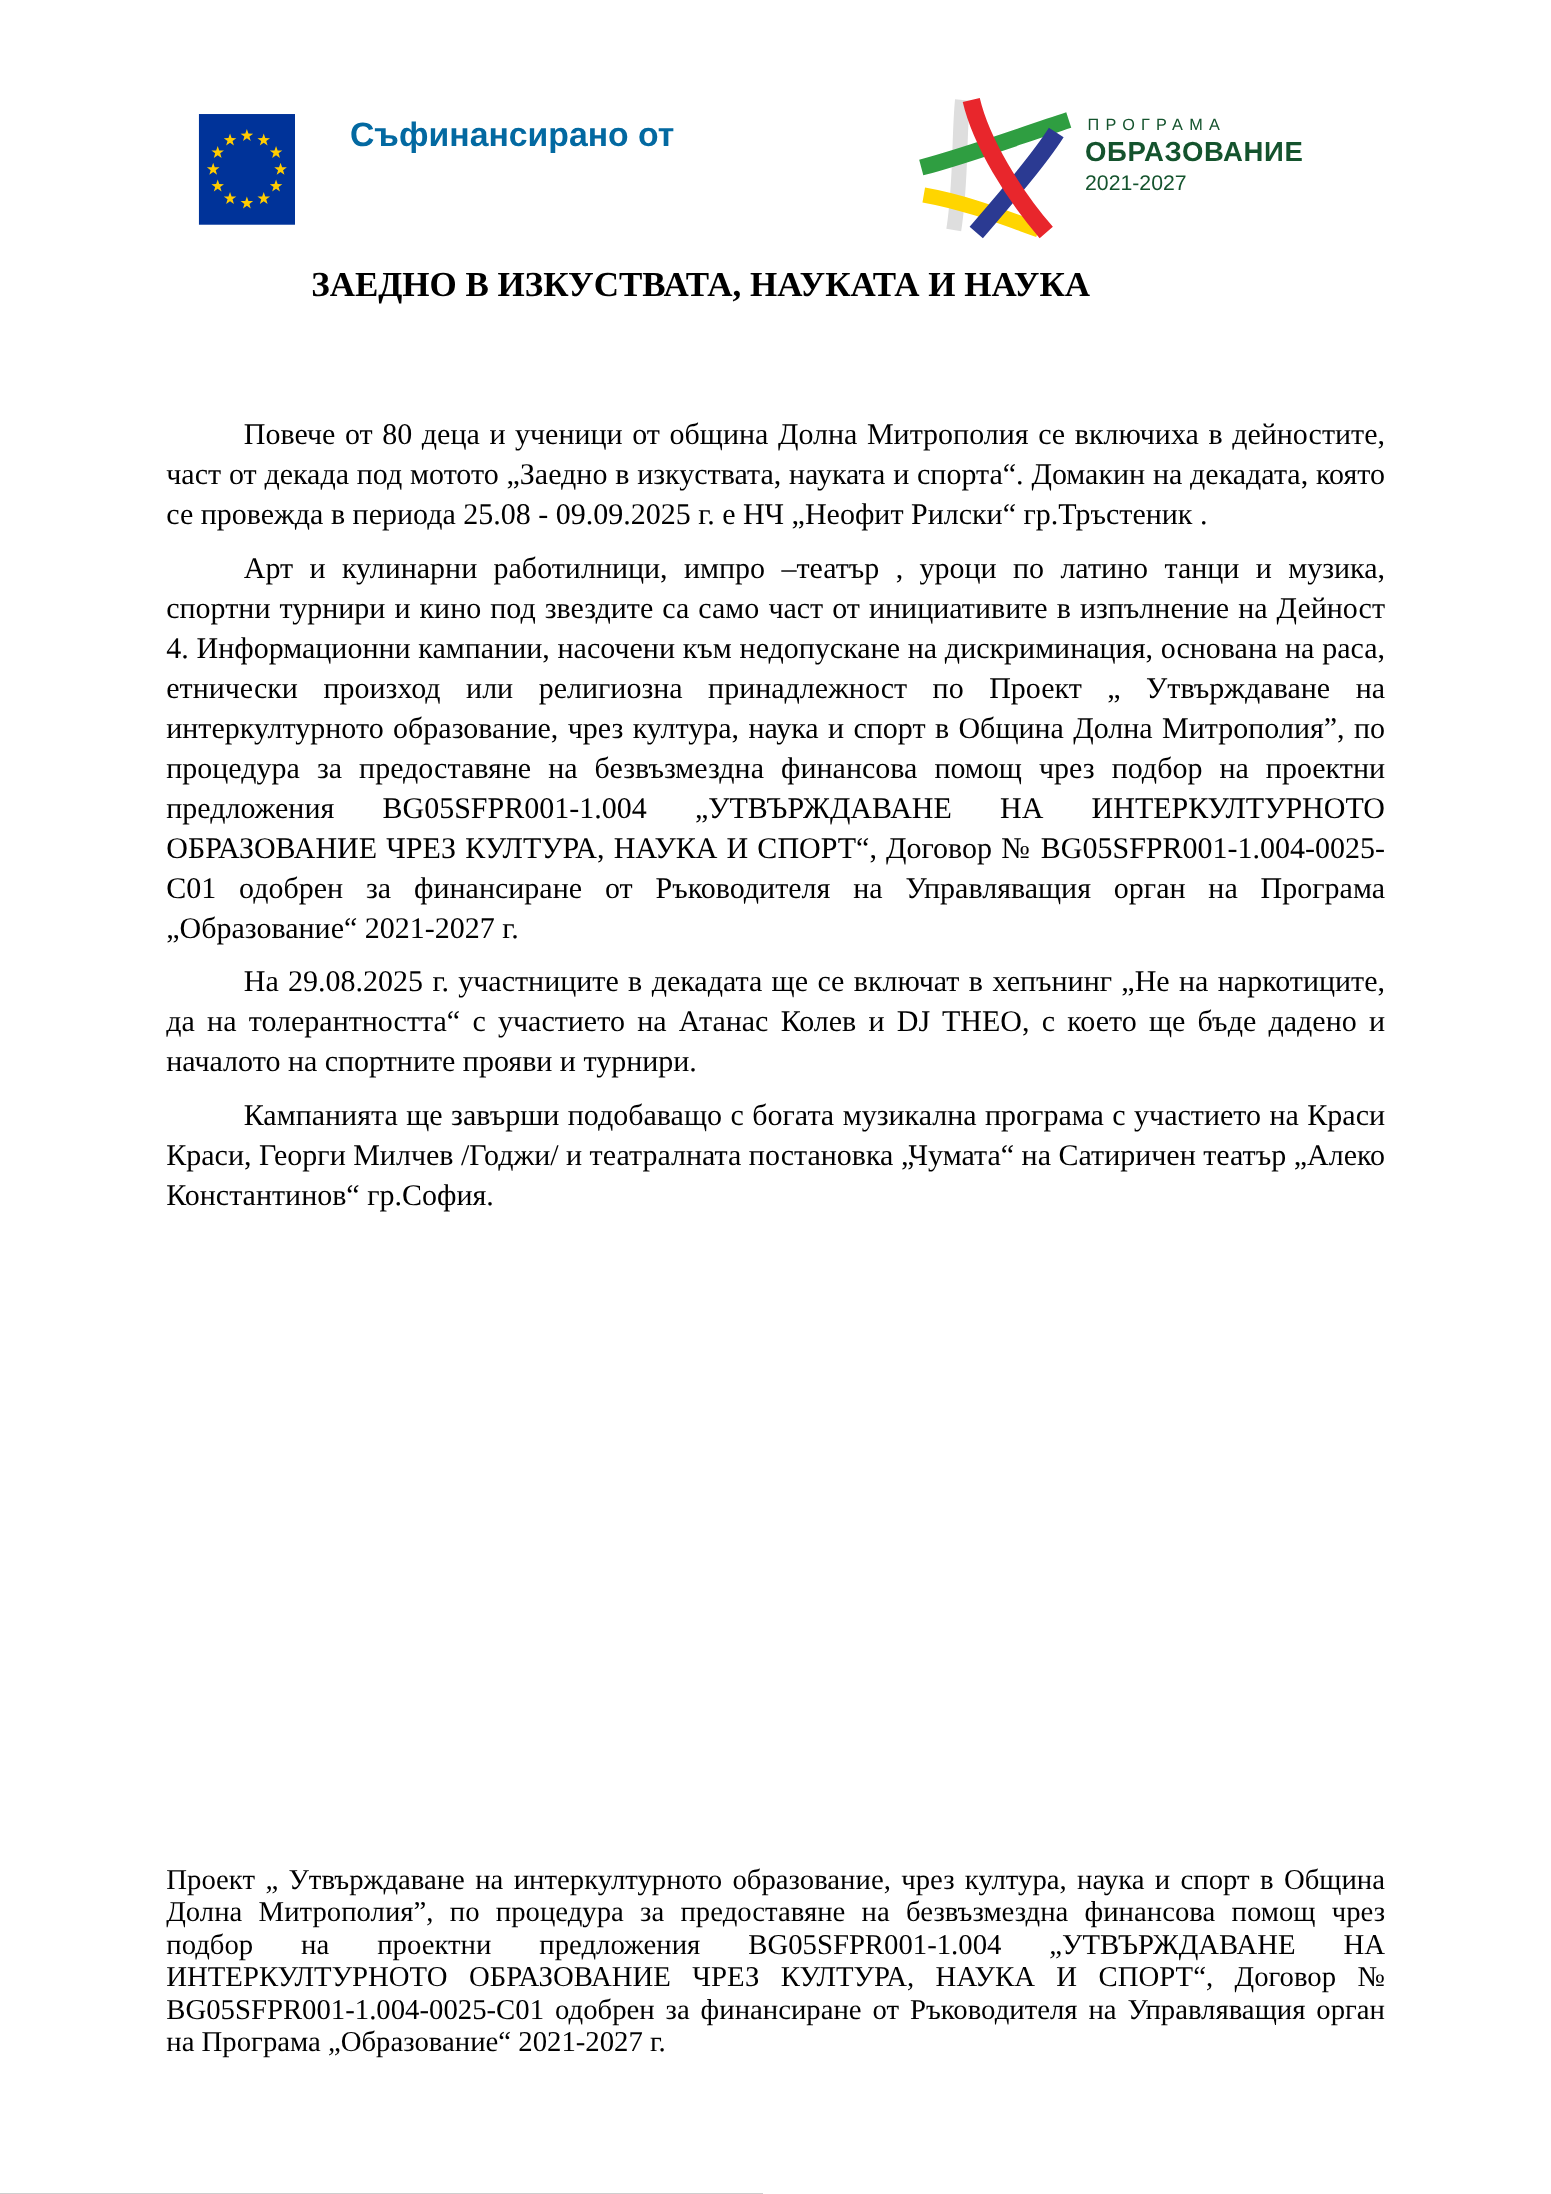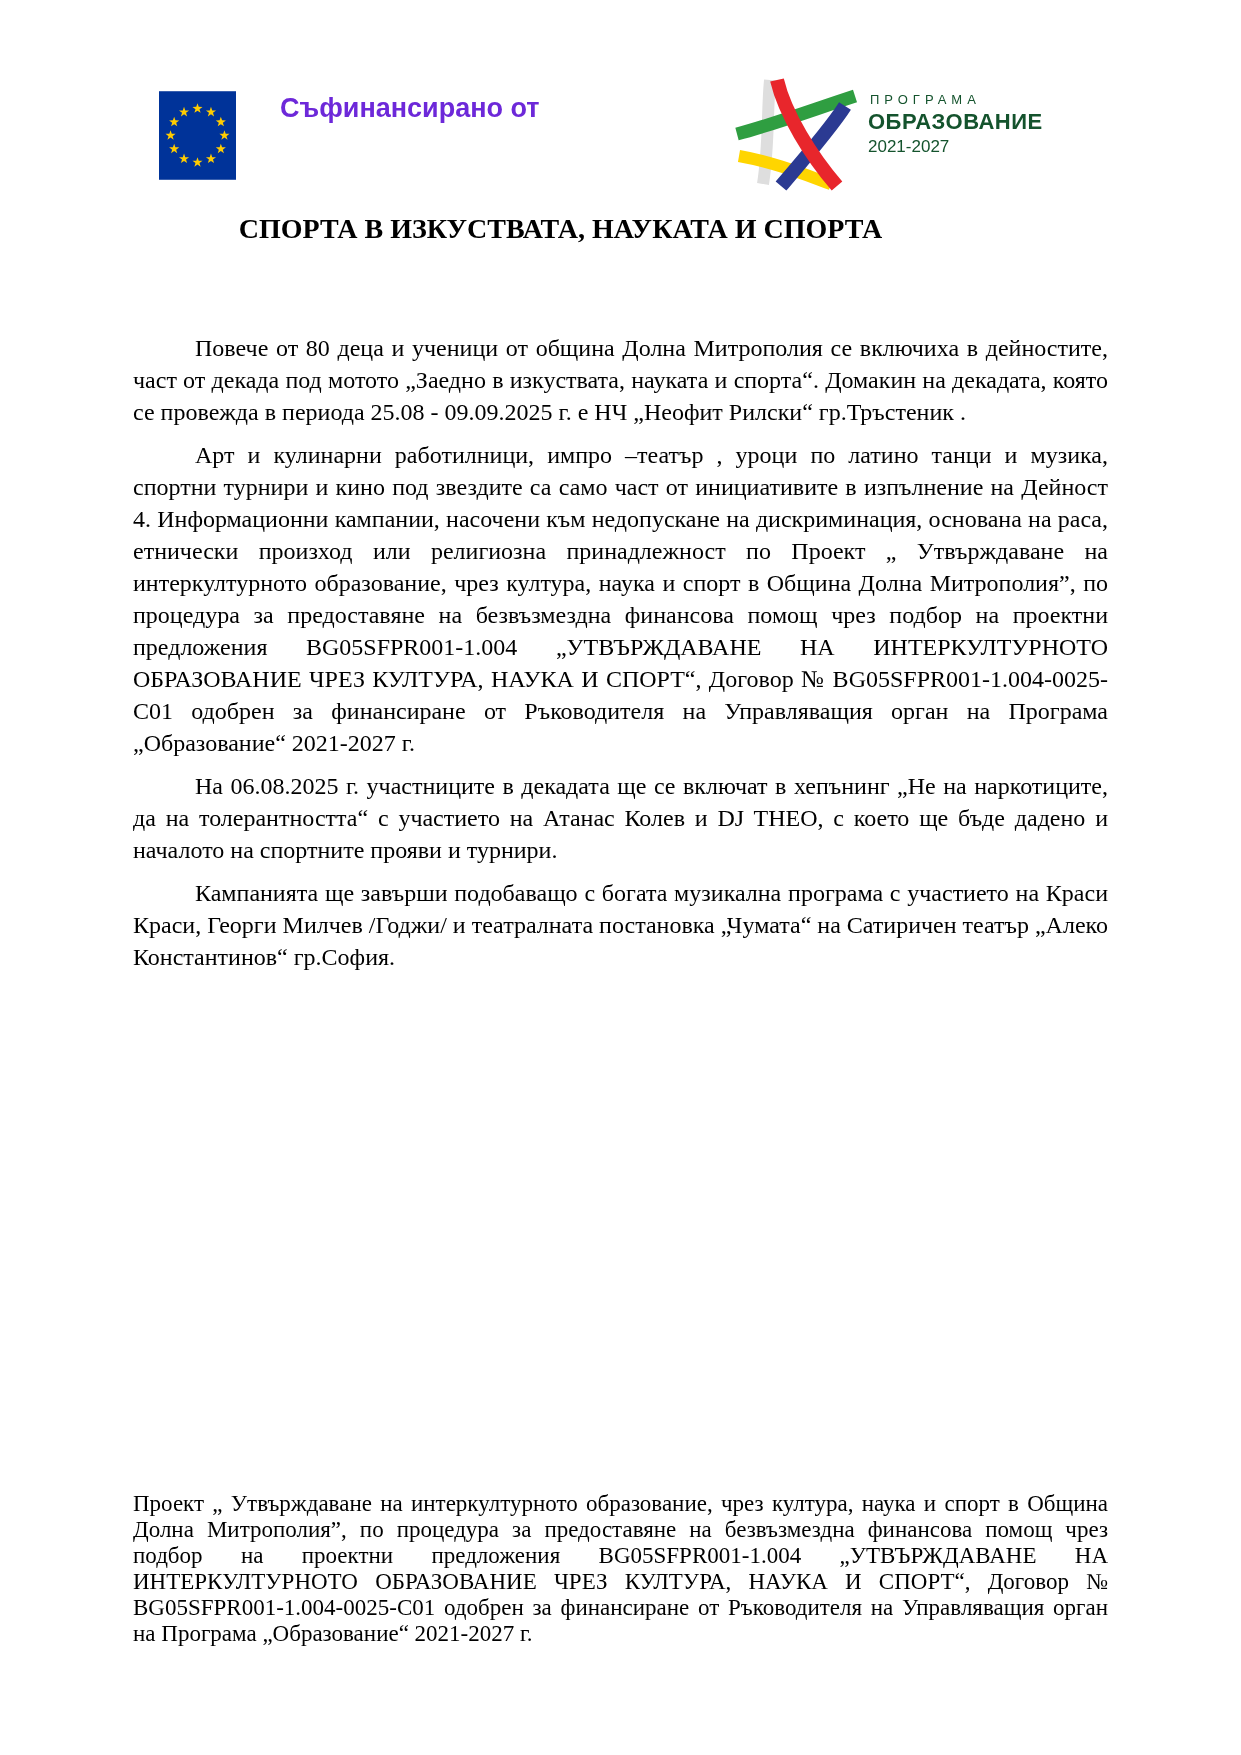--- a/index.html
+++ b/index.html
@@ -16,21 +16,21 @@
   .header{
     position:absolute;top:80px;left:133px;width:975px;height:115px;
   }
   .eu-flag{
     position:absolute;left:26px;top:9px;width:77px;height:93px;display:block;
   }
   .eu-text{
     position:absolute;left:147px;top:11px;
     font-family:"Liberation Sans", sans-serif;
     font-weight:bold;font-size:27px;line-height:35px;
-    color:#6d28d9;white-space:nowrap;
+    color:#0369a1;white-space:nowrap;
   }
   .prog-ribbons{
     position:absolute;left:600px;top:-4px;width:130px;height:115px;display:block;
   }
   .prog-text{
     position:absolute;left:735px;top:12px;width:160px;
     font-family:"Liberation Sans", sans-serif;
     color:#14532d;
   }
   .prog-top{font-size:13px;letter-spacing:5px;margin:0 0 2px 2px;}
@@ -91,24 +91,24 @@
     </svg>
 
     <div class="prog-text">
       <p class="prog-top">ПРОГРАМА</p>
       <p class="prog-main">ОБРАЗОВАНИЕ</p>
       <p class="prog-years">2021-2027</p>
     </div>
 
   </div>
 
-  <div class="doc-title">СПОРТА В ИЗКУСТВАТА, НАУКАТА И СПОРТА</div>
+  <div class="doc-title">ЗАЕДНО В ИЗКУСТВАТА, НАУКАТА И НАУКА</div>
 
   <div class="doc-body">
     <p>Повече от 80 деца  и ученици от  община Долна Митрополия се включиха в дейностите, част от декада под мотото „Заедно в изкуствата, науката и спорта“. Домакин на декадата, която се провежда  в периода 25.08 - 09.09.2025 г. е НЧ „Неофит Рилски“ гр.Тръстеник .</p>
     <p>Арт  и кулинарни работилници,  импро –театър , уроци по латино танци и музика, спортни турнири и кино под звездите са само част от инициативите в изпълнение на Дейност 4. Информационни кампании, насочени към недопускане на дискриминация, основана на раса, етнически произход или религиозна принадлежност по Проект „ Утвърждаване на интеркултурното образование, чрез култура, наука и спорт в Община Долна Митрополия”,  по процедура за предоставяне на безвъзмездна финансова помощ чрез подбор на проектни предложения BG05SFPR001-1.004 „УТВЪРЖДАВАНЕ НА ИНТЕРКУЛТУРНОТО ОБРАЗОВАНИЕ ЧРЕЗ КУЛТУРА, НАУКА И СПОРТ“, Договор № BG05SFPR001-1.004-0025-C01 одобрен за финансиране от Ръководителя на Управляващия орган на Програма „Образование“ 2021-2027 г.</p>
-    <p>На 06.08.2025 г. участниците в декадата ще се включат в хепънинг „Не на наркотиците, да на толерантността“ с участието на Атанас Колев и DJ THEO, с което ще бъде дадено и началото на спортните прояви и турнири.</p>
+    <p>На 29.08.2025 г. участниците в декадата ще се включат в хепънинг „Не на наркотиците, да на толерантността“ с участието на Атанас Колев и DJ THEO, с което ще бъде дадено и началото на спортните прояви и турнири.</p>
     <p>Кампанията ще завърши подобаващо с богата музикална програма с участието на Краси Краси, Георги Милчев /Годжи/ и театралната постановка „Чумата“  на Сатиричен театър „Алеко Константинов“ гр.София.</p>
   </div>
 
   <div class="doc-footer">Проект „ Утвърждаване на интеркултурното образование, чрез култура, наука и спорт в Община Долна Митрополия”,  по процедура за предоставяне на безвъзмездна финансова помощ чрез подбор на проектни предложения BG05SFPR001-1.004 „УТВЪРЖДАВАНЕ НА ИНТЕРКУЛТУРНОТО ОБРАЗОВАНИЕ ЧРЕЗ КУЛТУРА, НАУКА И СПОРТ“, Договор № BG05SFPR001-1.004-0025-C01 одобрен за финансиране от Ръководителя на Управляващия орган на Програма „Образование“ 2021-2027 г.</div>
 
 </div>
 
 </body></html>

